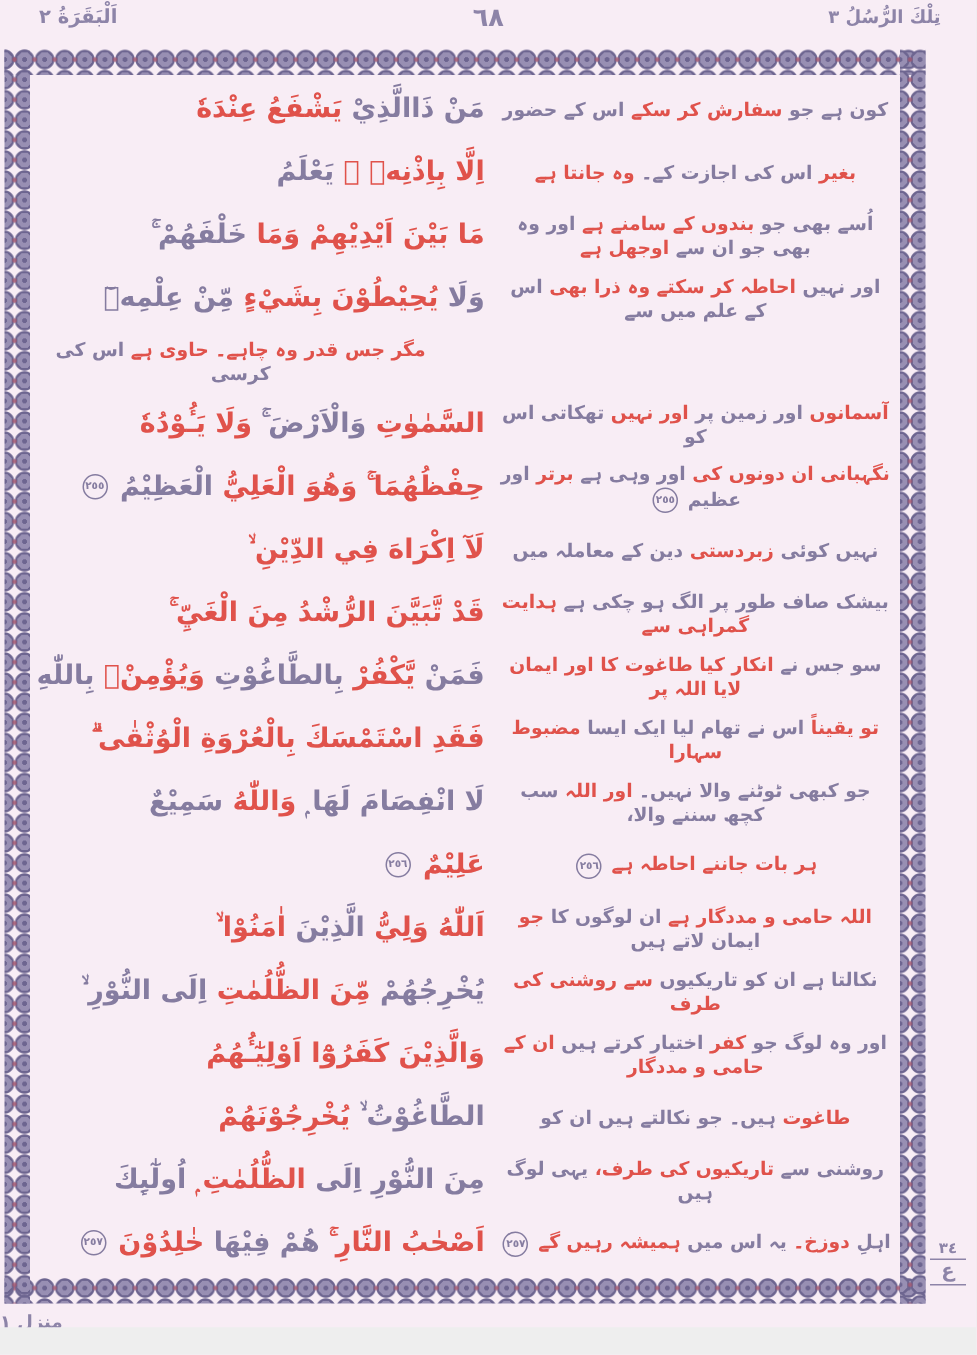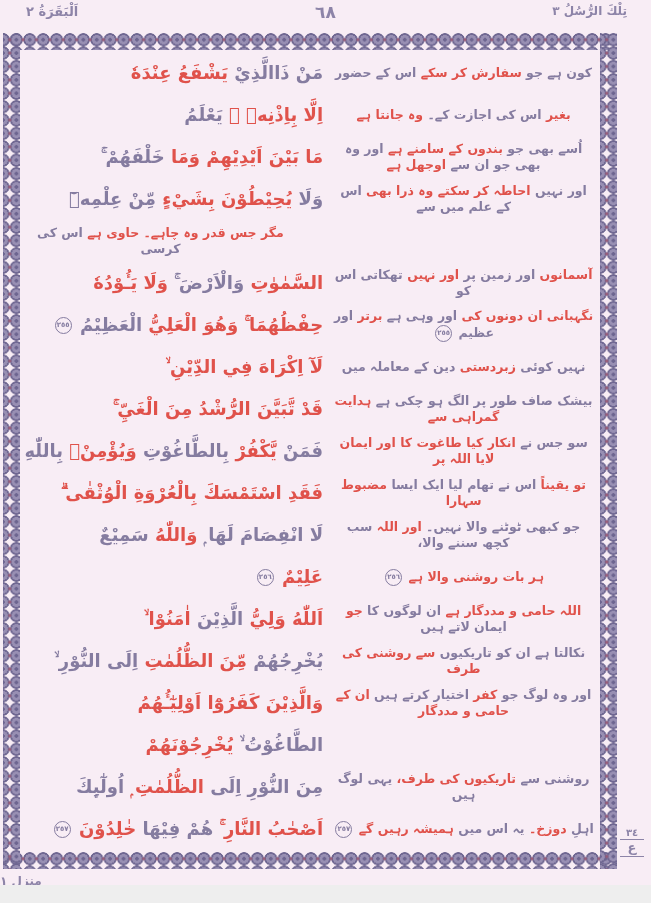--- a/index.html
+++ b/index.html
@@ -128,36 +128,37 @@
       <div class="row">
         <div class="cell arabic"><span class="red">فَقَدِ اسْتَمْسَكَ بِالْعُرْوَةِ الْوُثْقٰى ۗ</span> </div>
         <div class="cell urdu"><span class="red">تو یقیناً</span> <span class="purple">اس نے تھام لیا ایک ایسا</span> <span class="red">مضبوط سہارا</span> </div>
       </div>
       <div class="row">
         <div class="cell arabic"><span class="purple">لَا انْفِصَامَ لَهَا ۭ</span> <span class="red">وَاللّٰهُ</span> <span class="purple">سَمِيْعٌ</span> </div>
         <div class="cell urdu"><span class="purple">جو کبھی ٹوٹنے والا نہیں۔</span> <span class="red">اور اللہ</span> <span class="purple">سب کچھ سننے والا،</span> </div>
       </div>
       <div class="row">
         <div class="cell arabic"><span class="red">عَلِيْمٌ</span> <span class="vmark">٢٥٦</span> </div>
-        <div class="cell urdu"><span class="red">ہر بات روشنی والا ہے</span> <span class="vmark">٢٥٦</span> </div>
+        <div class="cell urdu"><span class="red">ہر بات جاننے احاطہ ہے</span> <span class="vmark">٢٥٦</span> </div>
       </div>
       <div class="row">
         <div class="cell arabic"><span class="red">اَللّٰهُ وَلِيُّ</span> <span class="purple">الَّذِيْنَ</span> <span class="red">اٰمَنُوْا ۙ</span> </div>
         <div class="cell urdu"><span class="red">اللہ حامی و مددگار ہے</span> <span class="purple">ان لوگوں کا</span> <span class="red">جو</span> <span class="purple">ایمان لاتے ہیں</span> </div>
       </div>
       <div class="row">
         <div class="cell arabic"><span class="purple">يُخْرِجُهُمْ</span> <span class="red">مِّنَ الظُّلُمٰتِ</span> <span class="purple">اِلَى النُّوْرِ ۙ</span> </div>
         <div class="cell urdu"><span class="purple">نکالتا ہے ان کو تاریکیوں</span> <span class="red">سے روشنی کی طرف</span> </div>
       </div>
       <div class="row">
         <div class="cell arabic"><span class="red">وَالَّذِيْنَ كَفَرُوْٓا اَوْلِيٰٓـُٔهُمُ</span> </div>
         <div class="cell urdu"><span class="purple">اور وہ لوگ جو</span> <span class="red">کفر</span> <span class="purple">اختیار کرتے ہیں</span> <span class="red">ان کے حامی و مددگار</span> </div>
       </div>
       <div class="row">
         <div class="cell arabic"><span class="purple">الطَّاغُوْتُ ۙ</span> <span class="red">يُخْرِجُوْنَهُمْ</span> </div>
+        <div class="cell urdu"><span class="red">طاغوت</span> <span class="purple">ہیں۔ جو نکالتے ہیں ان کو</span> </div>
       </div>
       <div class="row">
         <div class="cell arabic"><span class="purple">مِنَ النُّوْرِ اِلَى</span> <span class="red">الظُّلُمٰتِ ۭ</span> <span class="purple">اُولٰٓىِٕكَ</span> </div>
         <div class="cell urdu"><span class="purple">روشنی سے</span> <span class="red">تاریکیوں کی طرف،</span> <span class="purple">یہی لوگ ہیں</span> </div>
       </div>
       <div class="row">
         <div class="cell arabic"><span class="red">اَصْحٰبُ النَّارِ ۚ</span> <span class="purple">هُمْ فِيْهَا</span> <span class="red">خٰلِدُوْنَ</span> <span class="vmark">٢٥٧</span> </div>
         <div class="cell urdu"><span class="purple">اہلِ</span> <span class="red">دوزخ۔</span> <span class="purple">یہ اس میں</span> <span class="red">ہمیشہ رہیں گے</span> <span class="vmark">٢٥٧</span> </div>
       </div>
     </div>

